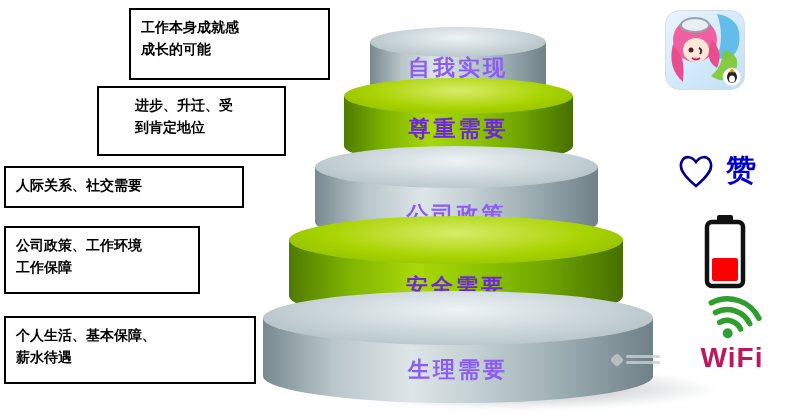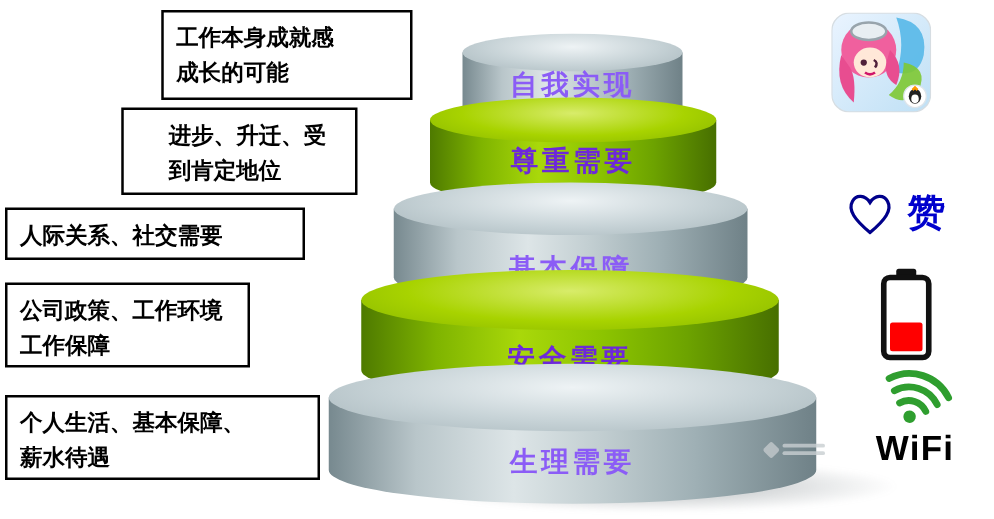--- a/index.html
+++ b/index.html
@@ -4,21 +4,21 @@
 <style>
   html,body{margin:0;padding:0;}
   body{
     width:795px;height:415px;position:relative;overflow:hidden;background:#ffffff;
     font-family:"Liberation Sans","DejaVu Sans",sans-serif;
   }
 
   
   .annotation{
     position:absolute;border:2px solid #000;background:#fff;color:#000;
-    font-size:18px;font-weight:600;line-height:1.55;padding:7px 10px;
+    font-size:14px;font-weight:600;line-height:1.55;padding:7px 10px;
     white-space:pre-line;box-sizing:border-box;z-index:20;
   }
   .box1{left:129px;top:8px;width:201px;height:72px;}
   .box2{left:97px;top:86px;width:189px;height:70px;padding-left:36px;}
   .box3{left:4px;top:166px;width:240px;height:42px;}
   .box4{left:4px;top:226px;width:196px;height:68px;}
   .box5{left:4px;top:316px;width:252px;height:68px;}
 
   
   .tier{position:absolute;}
@@ -92,21 +92,21 @@
 
 <div class="tier t4 green">
   <div class="cyl-body"></div>
   <div class="cyl-top"></div>
   <div class="label">尊重需要</div>
 </div>
 
 <div class="tier t3 gray">
   <div class="cyl-body"></div>
   <div class="cyl-top"></div>
-  <div class="label">基本保障</div>
+  <div class="label">公司政策</div>
 </div>
 
 <div class="tier t2 green">
   <div class="cyl-body"></div>
   <div class="cyl-top"></div>
   <div class="label">安全需要</div>
 </div>
 
 <div class="tier t1 gray">
   <div class="cyl-body"></div>
@@ -175,14 +175,14 @@
 
 <div class="wifi-wrap">
   <svg width="78" height="52" viewBox="0 0 78 52">
     <g transform="rotate(18 39 32)" stroke="#2f9e2f" fill="none" stroke-width="5.5" stroke-linecap="round">
       <path d="M28 38 A15 15 0 0 1 50 38"></path>
       <path d="M21 30 A25 25 0 0 1 57 30"></path>
       <path d="M14 22 A35 35 0 0 1 64 22"></path>
     </g>
     <circle cx="39" cy="46" r="5" fill="#2f9e2f" transform="rotate(18 39 32)"></circle>
   </svg>
-  <div class="wifi-label" style="color:#000000;">WiFi</div>
+  <div class="wifi-label" style="color:#be185d;">WiFi</div>
 </div>
 
 </body></html>

